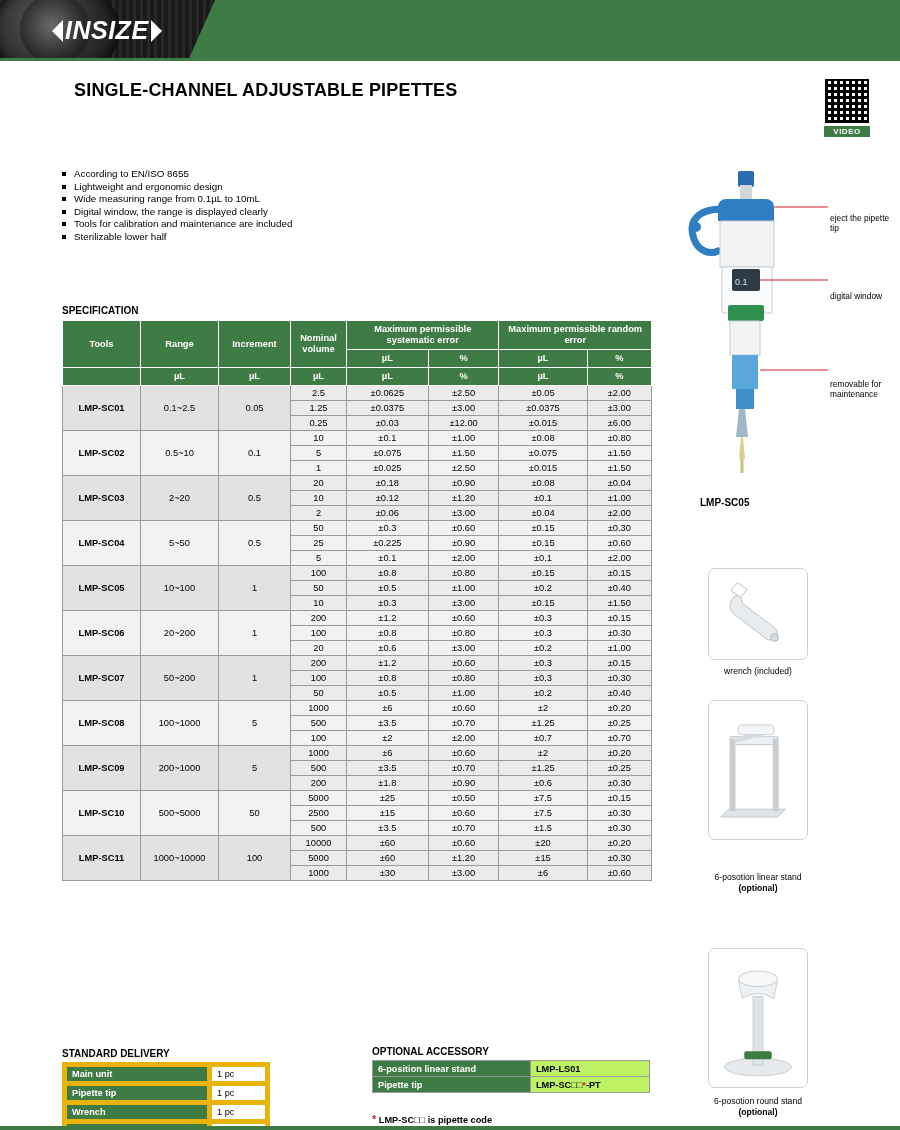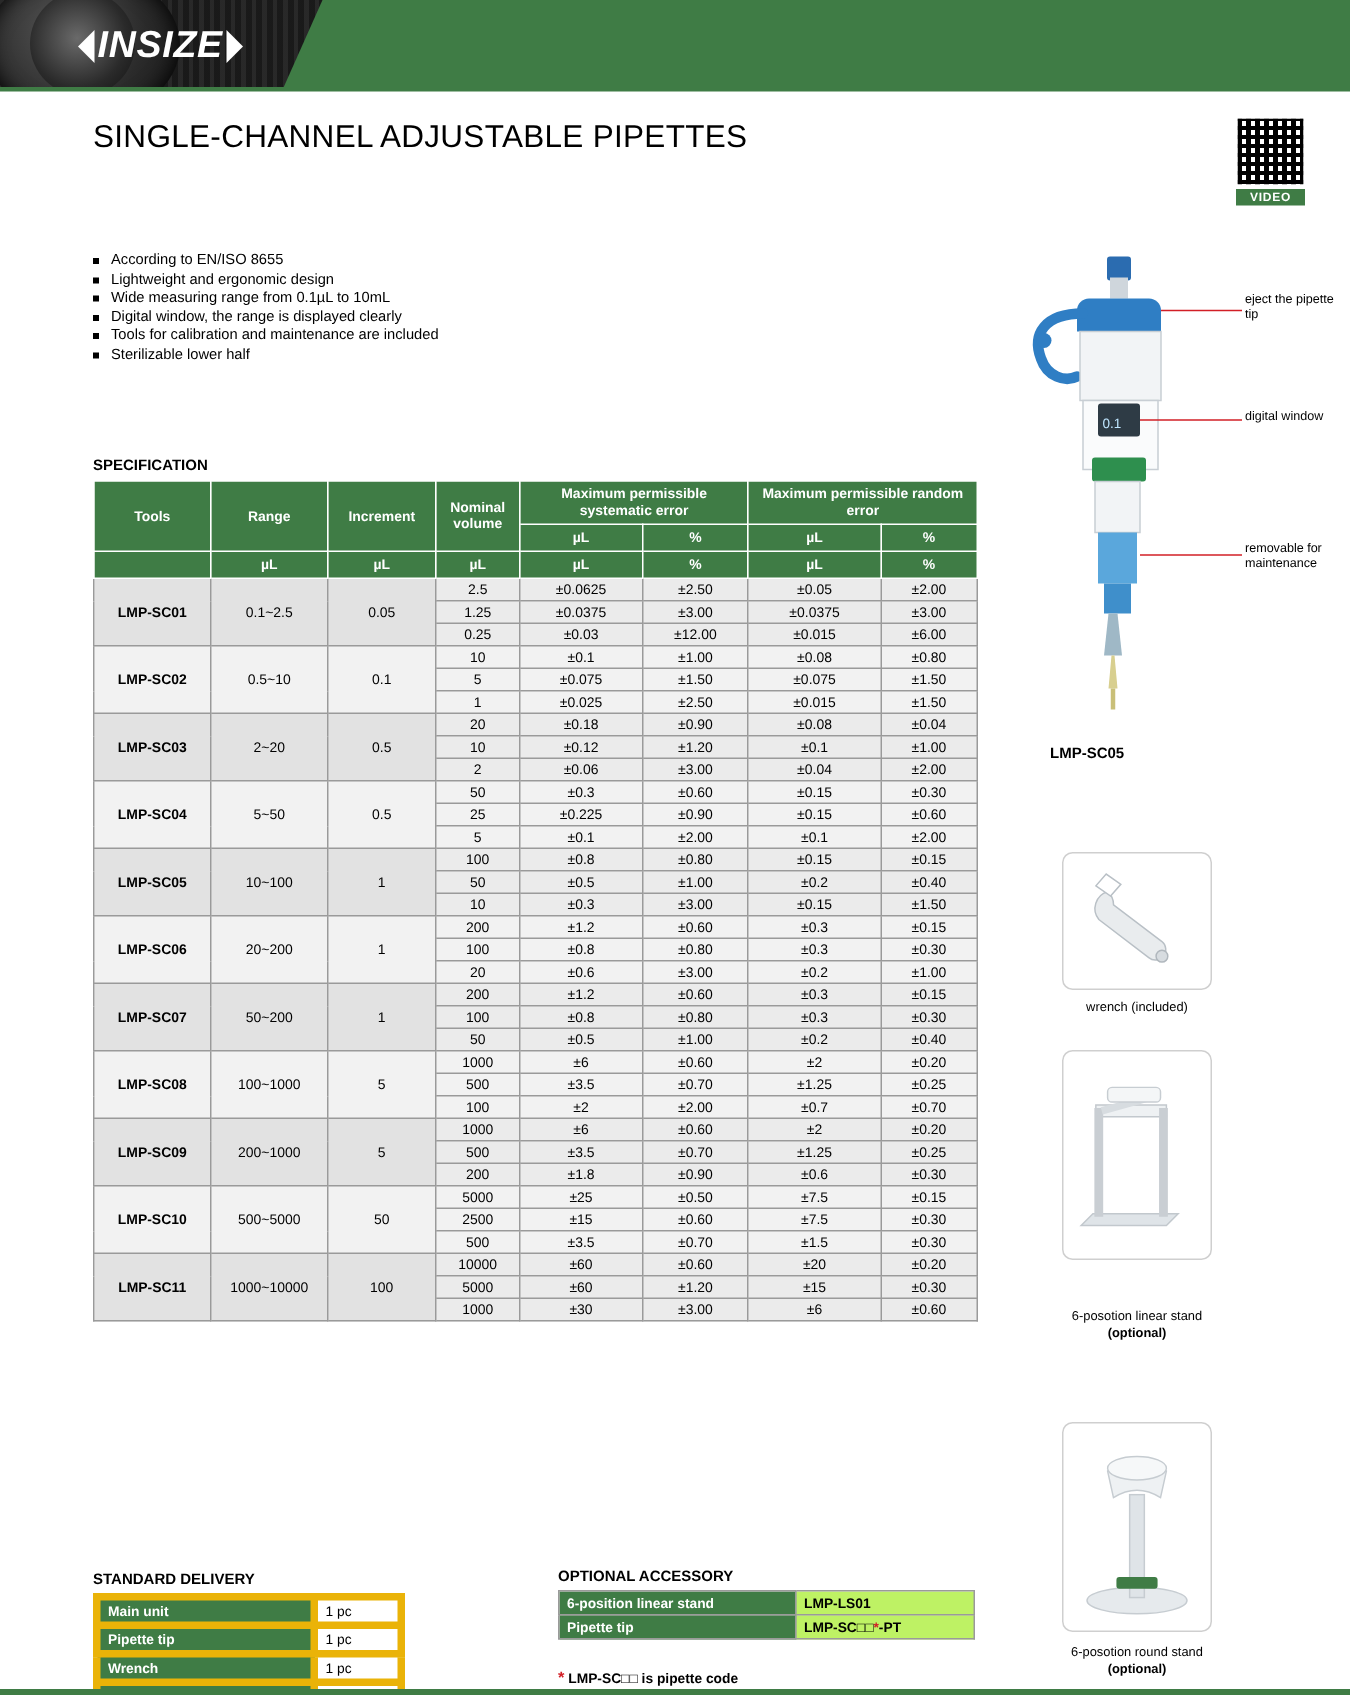--- a/index.html
+++ b/index.html
@@ -82,23 +82,23 @@
     margin-left:2px;
   }
   .header-rule {
     position:absolute; left:0; top:58px; width:900px; height:3px;
     background:#3f7c45;
   }
 
   
   .page-title {
     position:absolute;
-    left:62px; top:80px;
-    font-size:21px;
-    font-weight:normal;
+    left:74px; top:80px;
+    font-size:18px;
+    font-weight:bold;
     letter-spacing:0.2px;
     color:#000;
   }
 
   
   .qr-wrap { position:absolute; right:28px; top:78px; width:48px; }
   .qr {
     width:46px;height:46px;
     background:
       repeating-linear-gradient(90deg,#000 0 3px,#fff 3px 6px),
@@ -169,21 +169,21 @@
     background:#e2e2e2;
   }
   table.spec tr.grp-b td { background:#f2f2f2; }
 
   
   .pipette-fig { position:absolute; left:660px; top:165px; width:240px; height:360px; }
   .pipette-caption {
     position:absolute; left:700px; top:497px;
     font-size:10px; font-weight:bold;
   }
-  .callout { position:absolute; font-size:8.4px; line-height:10px; color:#000; }
+  .callout { position:absolute; font-size:8.4px; line-height:10px; color:#000;margin-top:19px; }
 
   .photo-box {
     position:absolute;
     width:100px; height:92px;
     border:1px solid #cfcfcf;
     border-radius:7px;
     background:#fff;
   }
   .photo-caption {
     position:absolute;

